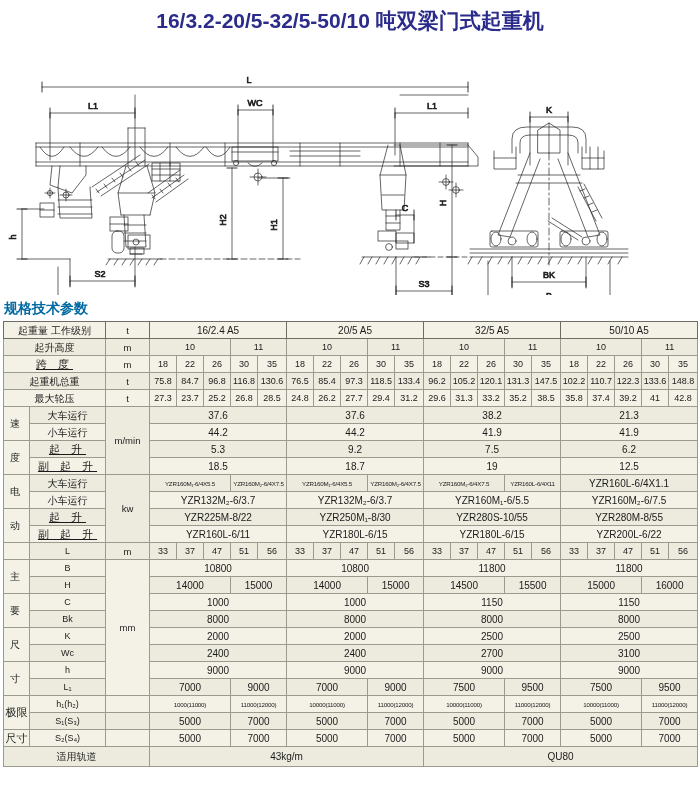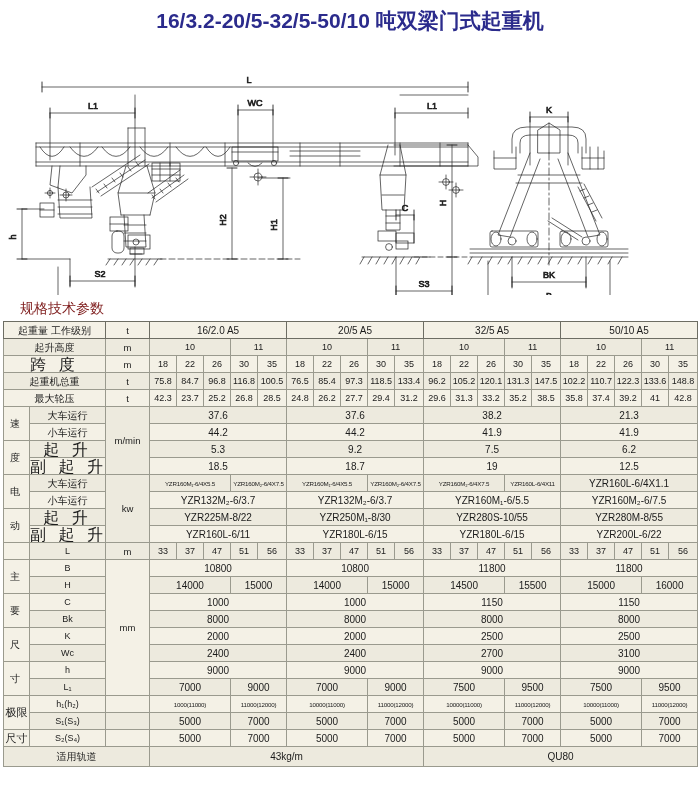--- a/index.html
+++ b/index.html
@@ -25,24 +25,24 @@
     white-space:nowrap;
   }
 
   
   .drawing{position:relative;width:700px;height:260px;}
   .drawing svg{display:block;}
   .dimlabel{font-family:"Liberation Sans",sans-serif;font-size:9px;fill:#111;}
 
   
   .sect-head{
-    color:#7f1d1d;
+    color:#0369a1;
     font-size:14px;
-    font-weight:400;
-    padding:4px 0 3px 20px;
+    font-weight:700;
+    padding:4px 0 3px 4px;
     height:19px;
     line-height:19px;
   }
 
   
   .tblwrap{padding:0 3px;}
   table.spec{
     border-collapse:collapse;
     width:694px;
     table-layout:fixed;
@@ -62,21 +62,21 @@
     white-space:nowrap;
   }
   table.spec td.alt{background:#edeade;}
   table.spec td.grp{
     background:#f4f1e6;
     font-size:10px;
     letter-spacing:3px;
     line-height:13px;
   }
   td.cn{font-size:10px;}
-  td.cnw{font-size:16px;letter-spacing:4px;}
+  td.cnw{font-size:11px;letter-spacing:4px;text-decoration:underline;}
   td.unit{font-size:9.5px;}
   td.big{font-size:10px;}
   td.tiny{font-size:6.2px;letter-spacing:-0.2px;}
   .gline{border-top:1px solid #6d6d63 !important;}
   .outer{border:1px solid #6d6d63 !important;}
 </style>
 </head>
 <body>
 
 <div class="page">
@@ -372,21 +372,21 @@
           <col style="width:27px">
           <col style="width:27px">
           <col style="width:27px">
           <col style="width:29px">
     </colgroup>
     <tbody>
 
       <tr>
         <td class="cn outer" colspan="2">起重量 工作级别</td>
         <td class="unit outer">t</td>
-        <td class="big outer" colspan="5">16/2.0  A5</td>
+        <td class="big outer" colspan="5">16/2.4  A5</td>
         <td class="big outer" colspan="5">20/5  A5</td>
         <td class="big outer" colspan="5">32/5  A5</td>
         <td class="big outer" colspan="5">50/10  A5</td>
       </tr>
 
       <tr>
         <td class="cn alt" colspan="2">起升高度</td>
         <td class="unit alt">m</td>
         <td class="alt" colspan="3">10</td>
         <td class="alt" colspan="2">11</td>
@@ -423,42 +423,42 @@
         <td>35</td>
       </tr>
 
       <tr>
         <td class="cn alt" colspan="2">起重机总重</td>
         <td class="unit alt">t</td>
         <td class="alt">75.8</td>
         <td class="alt">84.7</td>
         <td class="alt">96.8</td>
         <td class="alt">116.8</td>
-        <td class="alt">100.5</td>
+        <td class="alt">130.6</td>
         <td class="alt">76.5</td>
         <td class="alt">85.4</td>
         <td class="alt">97.3</td>
         <td class="alt">118.5</td>
         <td class="alt">133.4</td>
         <td class="alt">96.2</td>
         <td class="alt">105.2</td>
         <td class="alt">120.1</td>
         <td class="alt">131.3</td>
         <td class="alt">147.5</td>
         <td class="alt">102.2</td>
         <td class="alt">110.7</td>
         <td class="alt">122.3</td>
         <td class="alt">133.6</td>
         <td class="alt">148.8</td>
       </tr>
 
       <tr>
         <td class="cn" colspan="2">最大轮压</td>
         <td class="unit">t</td>
-        <td>42.3</td>
+        <td>27.3</td>
         <td>23.7</td>
         <td>25.2</td>
         <td>26.8</td>
         <td>28.5</td>
         <td>24.8</td>
         <td>26.2</td>
         <td>27.7</td>
         <td>29.4</td>
         <td>31.2</td>
         <td>29.6</td>

